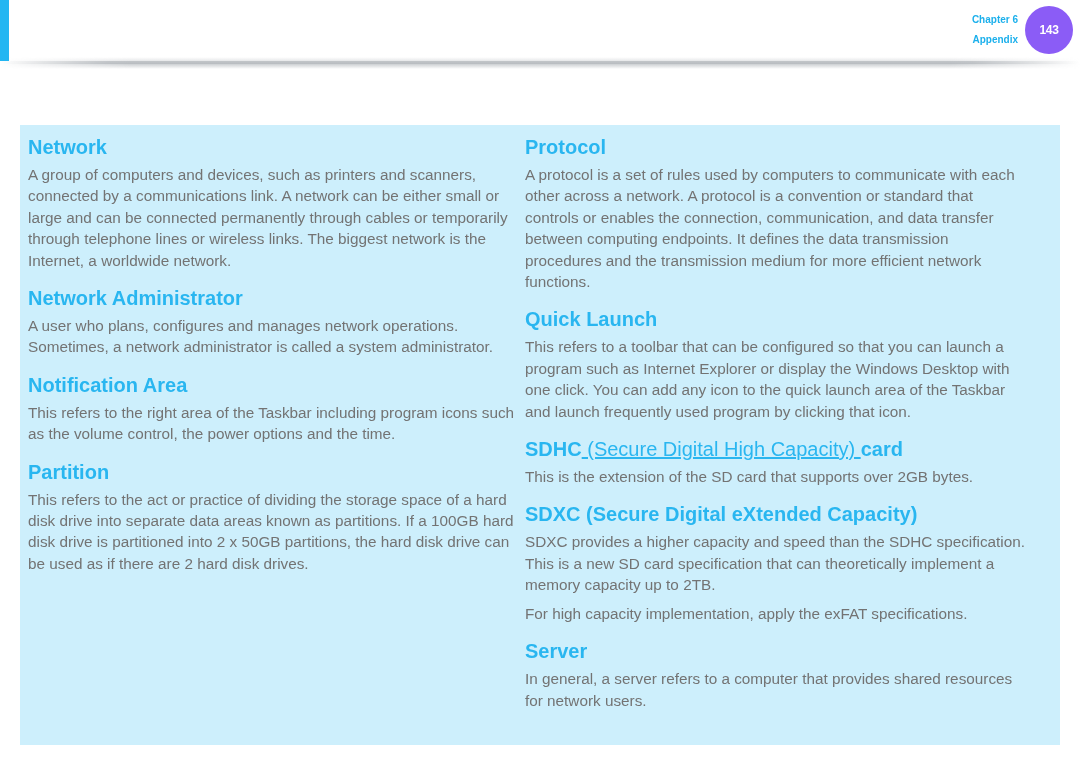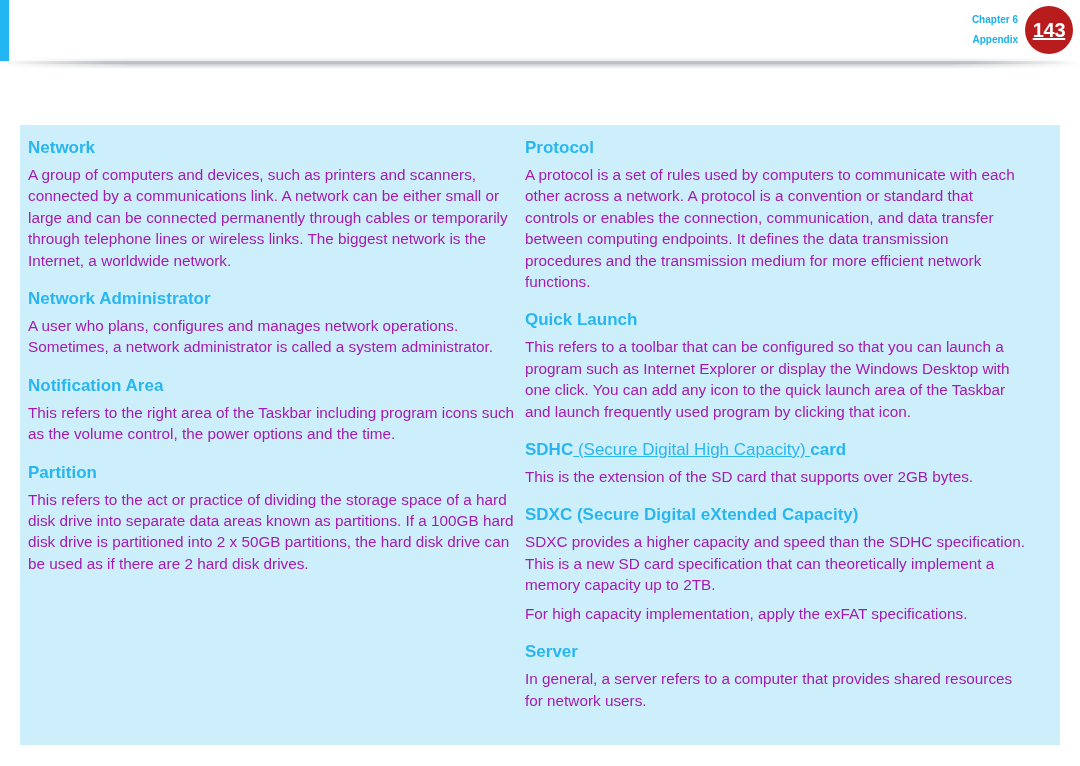--- a/index.html
+++ b/index.html
@@ -54,29 +54,28 @@
     line-height: 20px;
     white-space: nowrap;
   }
   .page-badge {
     position: absolute;
     left: 1025px;
     top: 6px;
     width: 48px;
     height: 48px;
     border-radius: 50%;
-    background: #b91c1c;
+    background: #8b5cf6;
     color: #ffffff;
-    font-size: 20px;
+    font-size: 12px;
     font-weight: bold;
     display: flex;
     align-items: center;
     justify-content: center;
     letter-spacing: -0.3px;
-    text-decoration: underline;
   }
   
   .header-shadow {
     position: absolute;
     left: 0;
     top: 57px;
     width: 1080px;
     height: 12px;
     background: linear-gradient(to bottom, rgba(255,255,255,0) 0%, rgba(170,175,180,0.55) 62%, rgba(255,255,255,0) 100%);
     -webkit-mask-image: linear-gradient(to right, rgba(0,0,0,0) 0%, rgba(0,0,0,1) 12%, rgba(0,0,0,1) 88%, rgba(0,0,0,0) 100%);
@@ -112,31 +111,31 @@
     top: 12px;
     width: 500px;
   }
   .column-left  { left: 8px; }
   .column-right { left: 505px; }
 
   .entry { margin-bottom: 0; }
 
   .term {
     color: #29b6f0;
-    font-size: 17px;
+    font-size: 20px;
     font-weight: bold;
     line-height: 21px;
     margin: 0 0 6px 0;
   }
   .term .term-normal {
     font-weight: normal;
     text-decoration: underline;
   }
   .definition {
-    color: #a21caf;
+    color: #737373;
     font-size: 15.3px;
     line-height: 21.4px;
     margin: 0 0 17px 0;
   }
   .definition.tight { margin-bottom: 7px; }
 </style>
 </head>
 <body>
 
 <div class="header">

